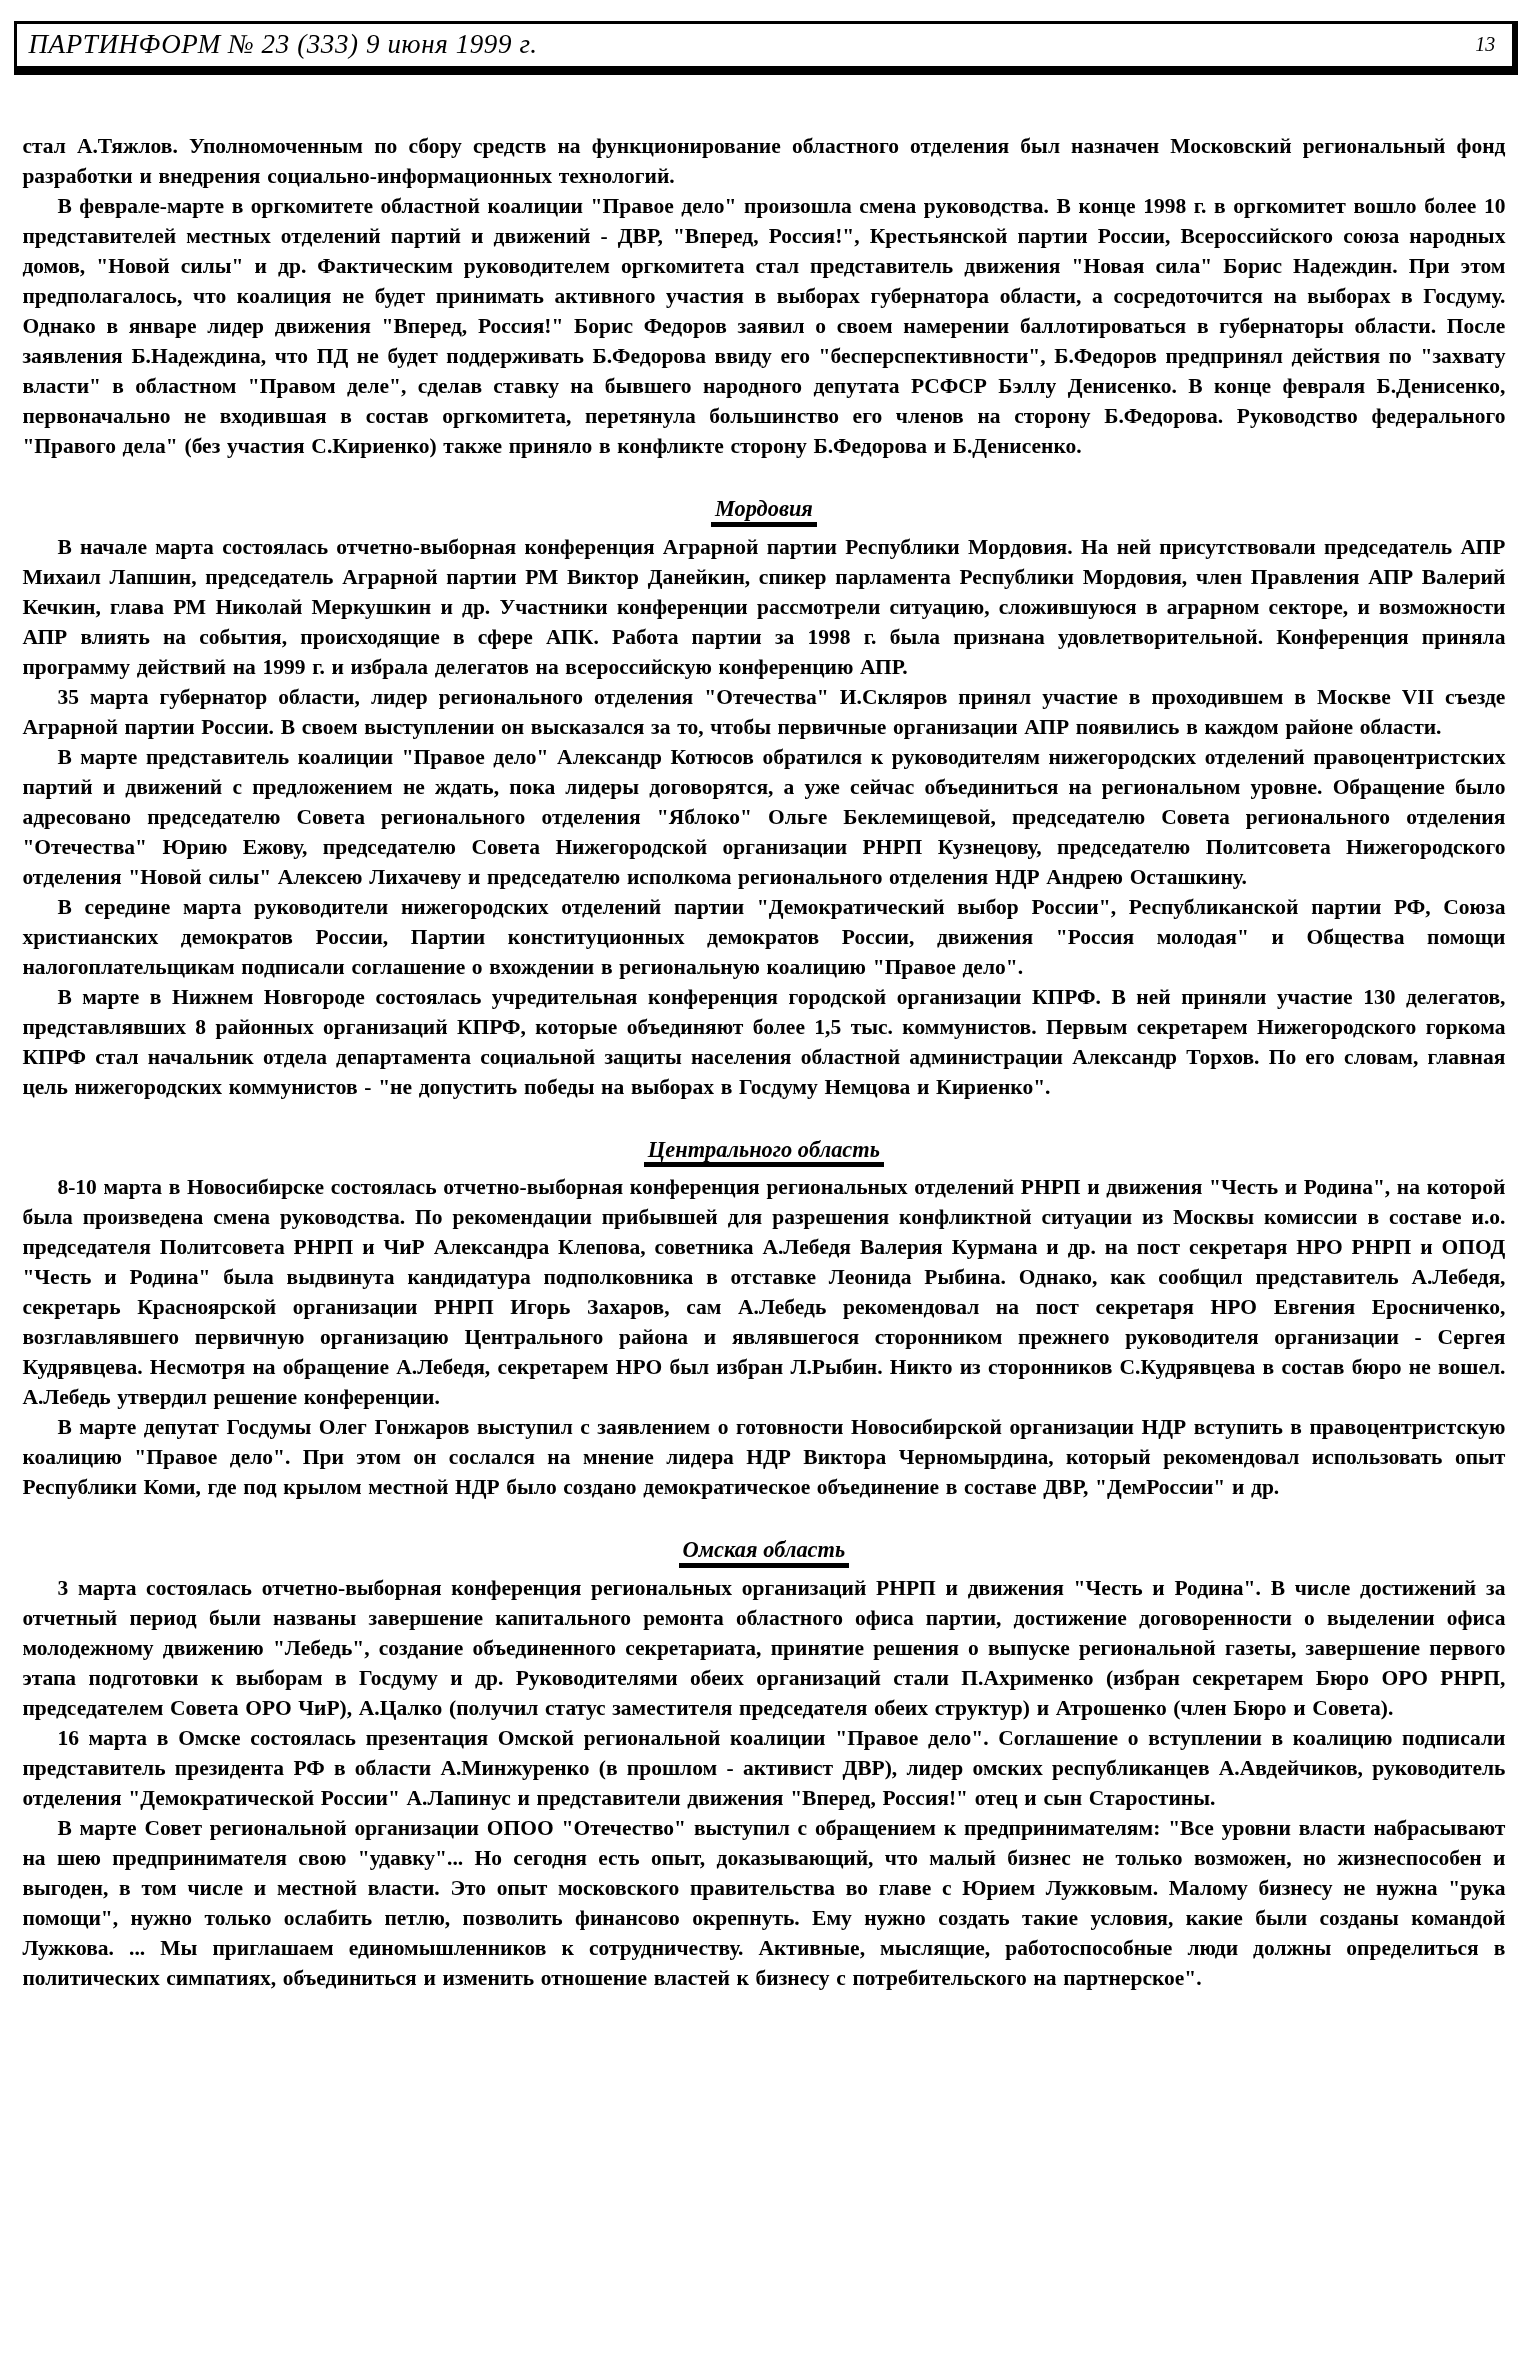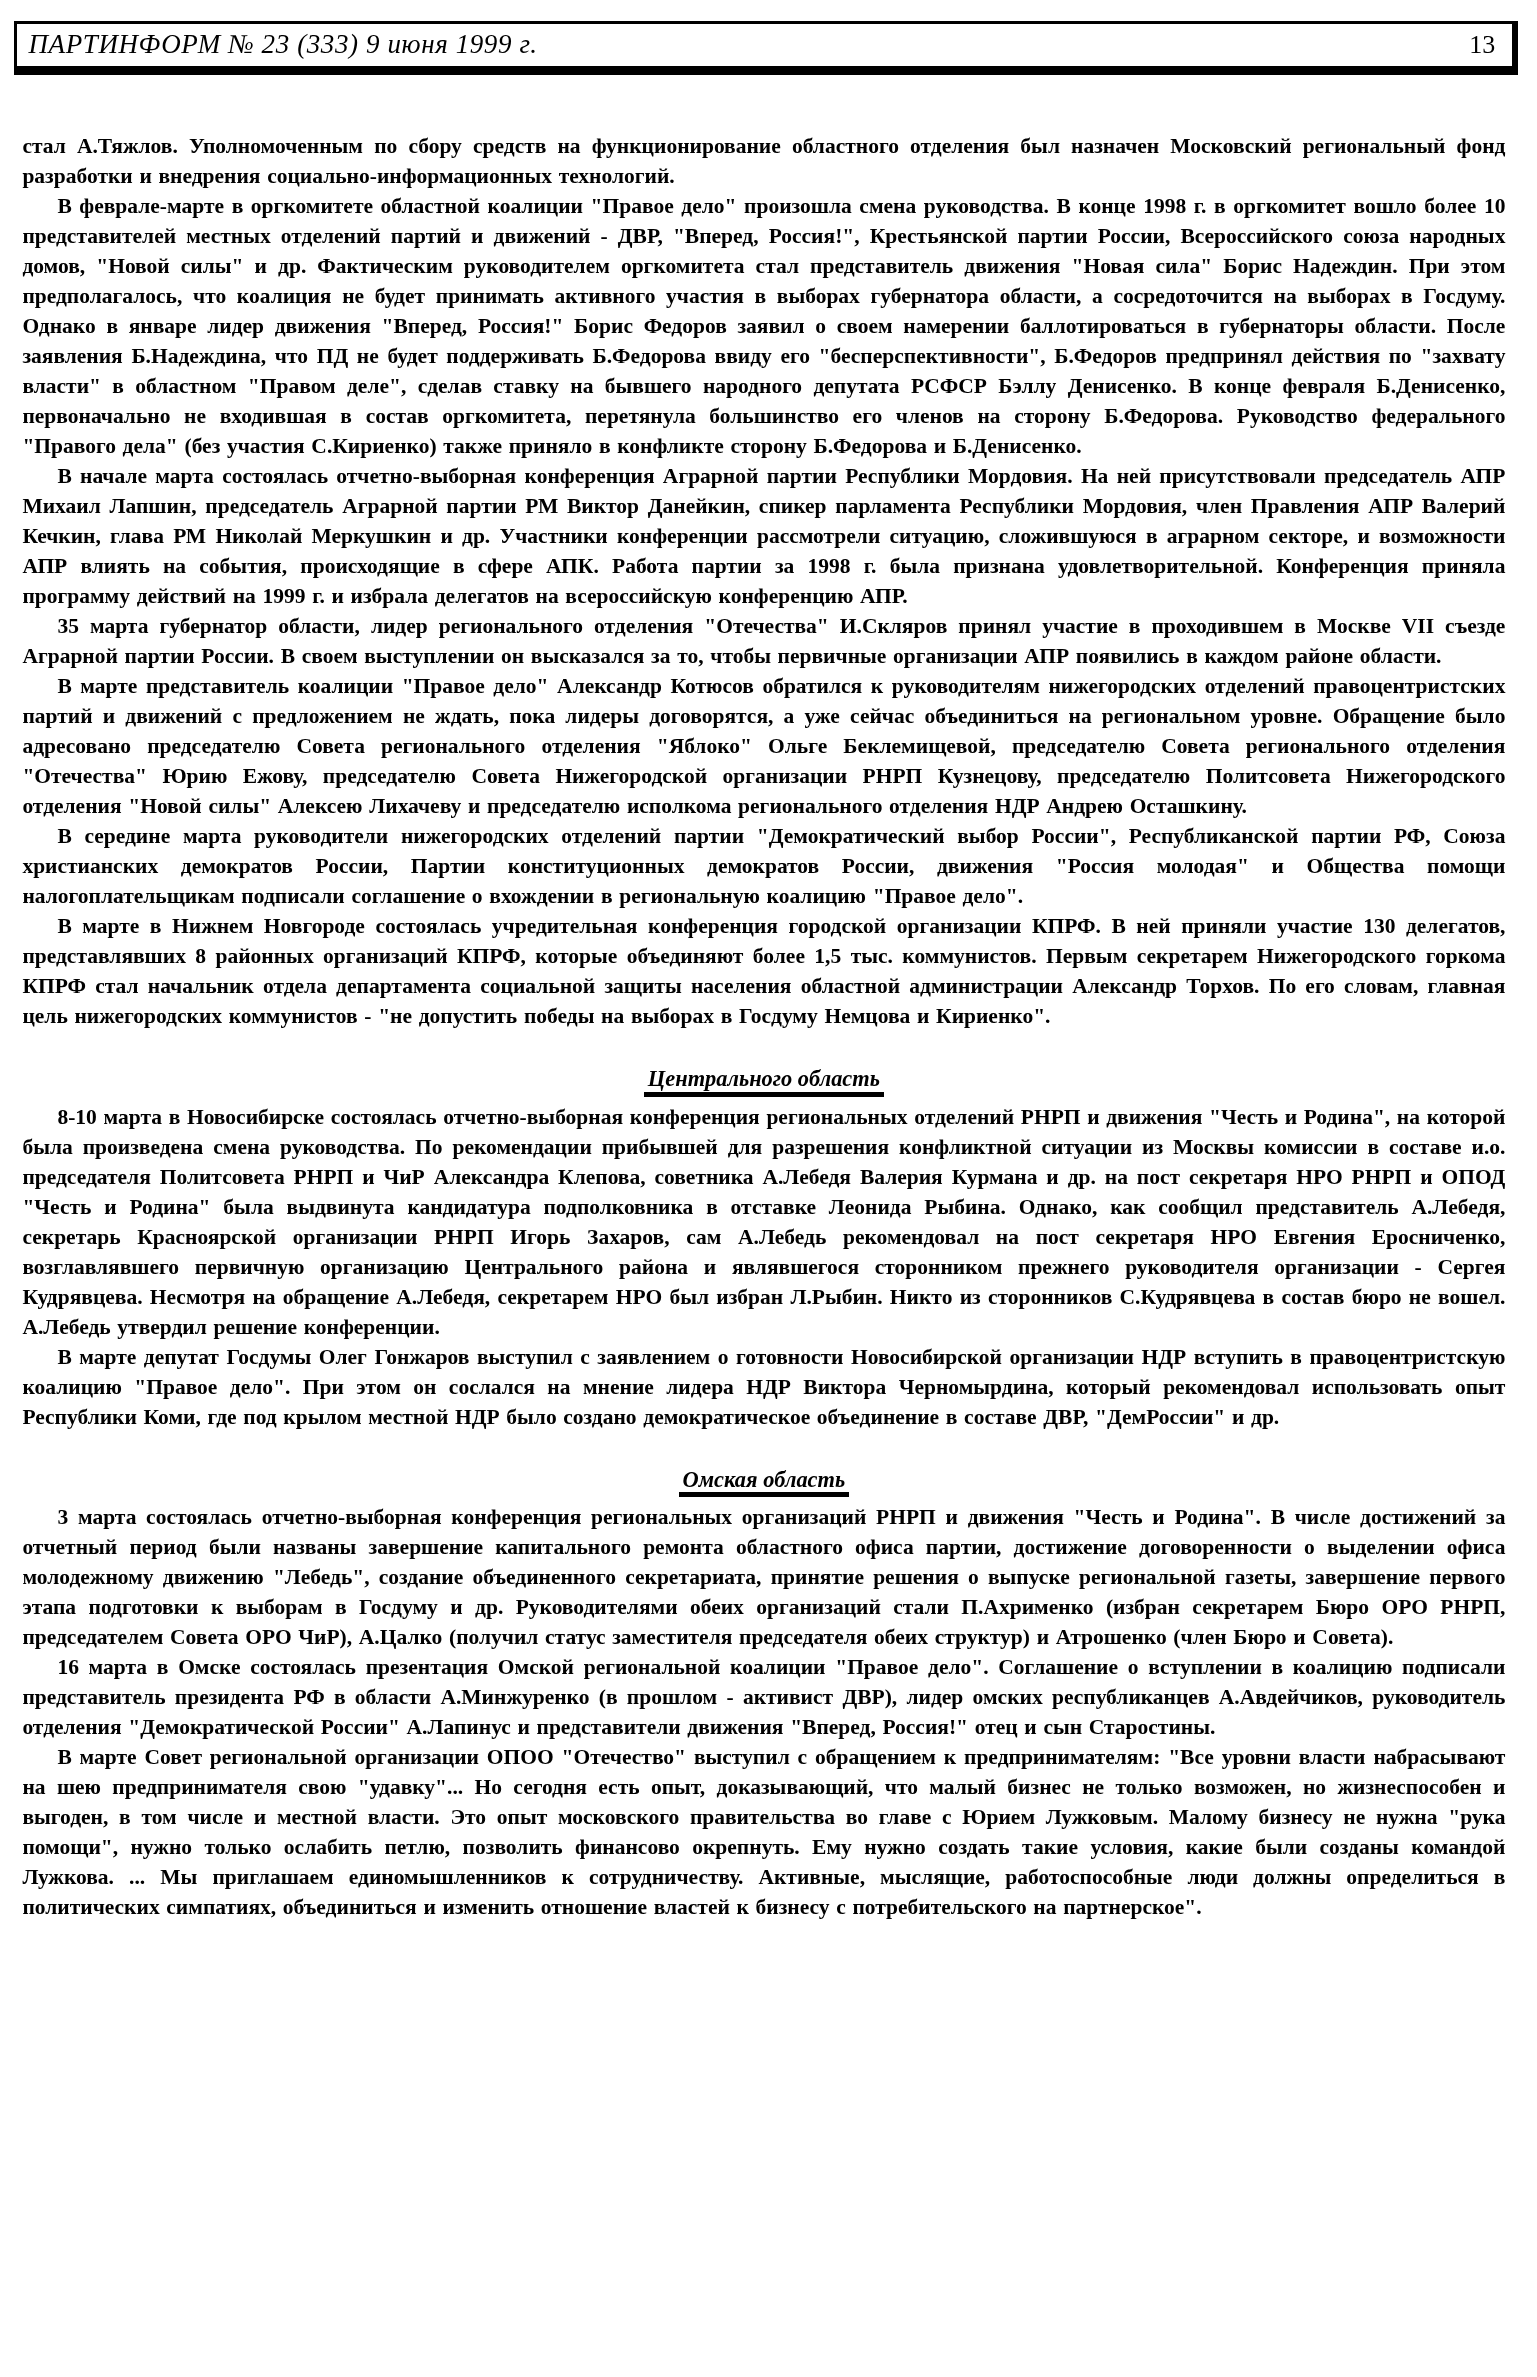--- a/index.html
+++ b/index.html
@@ -36,21 +36,22 @@
     justify-content: space-between;
     padding: 0 16.7px 0 11.5px;
   }
   .header-title {
     font-style: italic;
     font-size: 27px;
     letter-spacing: 0.6px;
     white-space: nowrap;
   }
   .header-page-num {
-    font-size: 26px;
+    font-size: 20px;
+    font-style: italic;
   }
   
   .content {
     position: absolute;
     top: 131px;
     left: 22.4px;
     width: 1483px;
   }
   .content p.para {
     margin: 0;
@@ -82,20 +83,21 @@
 <div class="page">
 
   <div class="header-box">
     <span class="header-title">ПАРТИНФОРМ № 23 (333) 9 июня 1999 г.</span>
     <span class="header-page-num">13</span>
   </div>
 
   <div class="content" id="content-root">
       <p class="para">стал А.Тяжлов. Уполномоченным по сбору средств на функционирование областного отделения был назначен Московский региональный фонд разработки и внедрения социально-информационных технологий.</p>
       <p class="para indent">В феврале-марте в оргкомитете областной коалиции "Правое дело" произошла смена руководства. В конце 1998 г. в оргкомитет вошло более 10 представителей местных отделений партий и движений - ДВР, "Вперед, Россия!", Крестьянской партии России, Всероссийского союза народных домов, "Новой силы" и др. Фактическим руководителем оргкомитета стал представитель движения "Новая сила" Борис Надеждин. При этом предполагалось, что коалиция не будет принимать активного участия в выборах губернатора области, а сосредоточится на выборах в Госдуму. Однако в январе лидер движения "Вперед, Россия!" Борис Федоров заявил о своем намерении баллотироваться в губернаторы области. После заявления Б.Надеждина, что ПД не будет поддерживать Б.Федорова ввиду его "бесперспективности", Б.Федоров предпринял действия по "захвату власти" в областном "Правом деле", сделав ставку на бывшего народного депутата РСФСР Бэллу Денисенко. В конце февраля Б.Денисенко, первоначально не входившая в состав оргкомитета, перетянула большинство его членов на сторону Б.Федорова. Руководство федерального "Правого дела" (без участия С.Кириенко) также приняло в конфликте сторону Б.Федорова и Б.Денисенко.</p>
+      <h2 class="section-heading"><span>Мордовия</span></h2>
       <p class="para indent">В начале марта состоялась отчетно-выборная конференция Аграрной партии Республики Мордовия. На ней присутствовали председатель АПР Михаил Лапшин, председатель Аграрной партии РМ Виктор Данейкин, спикер парламента Республики Мордовия, член Правления АПР Валерий Кечкин, глава РМ Николай Меркушкин и др. Участники конференции рассмотрели ситуацию, сложившуюся в аграрном секторе, и возможности АПР влиять на события, происходящие в сфере АПК. Работа партии за 1998 г. была признана удовлетворительной. Конференция приняла программу действий на 1999 г. и избрала делегатов на всероссийскую конференцию АПР.</p>
       <p class="para indent">35 марта губернатор области, лидер регионального отделения "Отечества" И.Скляров принял участие в проходившем в Москве VII съезде Аграрной партии России. В своем выступлении он высказался за то, чтобы первичные организации АПР появились в каждом районе области.</p>
       <p class="para indent">В марте представитель коалиции "Правое дело" Александр Котюсов обратился к руководителям нижегородских отделений правоцентристских партий и движений с предложением не ждать, пока лидеры договорятся, а уже сейчас объединиться на региональном уровне. Обращение было адресовано председателю Совета регионального отделения "Яблоко" Ольге Беклемищевой, председателю Совета регионального отделения "Отечества" Юрию Ежову, председателю Совета Нижегородской организации РНРП Кузнецову, председателю Политсовета Нижегородского отделения "Новой силы" Алексею Лихачеву и председателю исполкома регионального отделения НДР Андрею Осташкину.</p>
       <p class="para indent">В середине марта руководители нижегородских отделений партии "Демократический выбор России", Республиканской партии РФ, Союза христианских демократов России, Партии конституционных демократов России, движения "Россия молодая" и Общества помощи налогоплательщикам подписали соглашение о вхождении в региональную коалицию "Правое дело".</p>
       <p class="para indent">В марте в Нижнем Новгороде состоялась учредительная конференция городской организации КПРФ. В ней приняли участие 130 делегатов, представлявших 8 районных организаций КПРФ, которые объединяют более 1,5 тыс. коммунистов. Первым секретарем Нижегородского горкома КПРФ стал начальник отдела департамента социальной защиты населения областной администрации Александр Торхов. По его словам, главная цель нижегородских коммунистов - "не допустить победы на выборах в Госдуму Немцова и Кириенко".</p>
       <h2 class="section-heading"><span>Центрального область</span></h2>
       <p class="para indent">8-10 марта в Новосибирске состоялась отчетно-выборная конференция региональных отделений РНРП и движения "Честь и Родина", на которой была произведена смена руководства. По рекомендации прибывшей для разрешения конфликтной ситуации из Москвы комиссии в составе и.о. председателя Политсовета РНРП и ЧиР Александра Клепова, советника А.Лебедя Валерия Курмана и др. на пост секретаря НРО РНРП и ОПОД "Честь и Родина" была выдвинута кандидатура подполковника в отставке Леонида Рыбина. Однако, как сообщил представитель А.Лебедя, секретарь Красноярской организации РНРП Игорь Захаров, сам А.Лебедь рекомендовал на пост секретаря НРО Евгения Еросниченко, возглавлявшего первичную организацию Центрального района и являвшегося сторонником прежнего руководителя организации - Сергея Кудрявцева. Несмотря на обращение А.Лебедя, секретарем НРО был избран Л.Рыбин. Никто из сторонников С.Кудрявцева в состав бюро не вошел. А.Лебедь утвердил решение конференции.</p>
       <p class="para indent">В марте депутат Госдумы Олег Гонжаров выступил с заявлением о готовности Новосибирской организации НДР вступить в правоцентристскую коалицию "Правое дело". При этом он сослался на мнение лидера НДР Виктора Черномырдина, который рекомендовал использовать опыт Республики Коми, где под крылом местной НДР было создано демократическое объединение в составе ДВР, "ДемРоссии" и др.</p>
       <h2 class="section-heading"><span>Омская область</span></h2>
       <p class="para indent">3 марта состоялась отчетно-выборная конференция региональных организаций РНРП и движения "Честь и Родина". В числе достижений за отчетный период были названы завершение капитального ремонта областного офиса партии, достижение договоренности о выделении офиса молодежному движению "Лебедь", создание объединенного секретариата, принятие решения о выпуске региональной газеты, завершение первого этапа подготовки к выборам в Госдуму и др. Руководителями обеих организаций стали П.Ахрименко (избран секретарем Бюро ОРО РНРП, председателем Совета ОРО ЧиР), А.Цалко (получил статус заместителя председателя обеих структур) и Атрошенко (член Бюро и Совета).</p>

